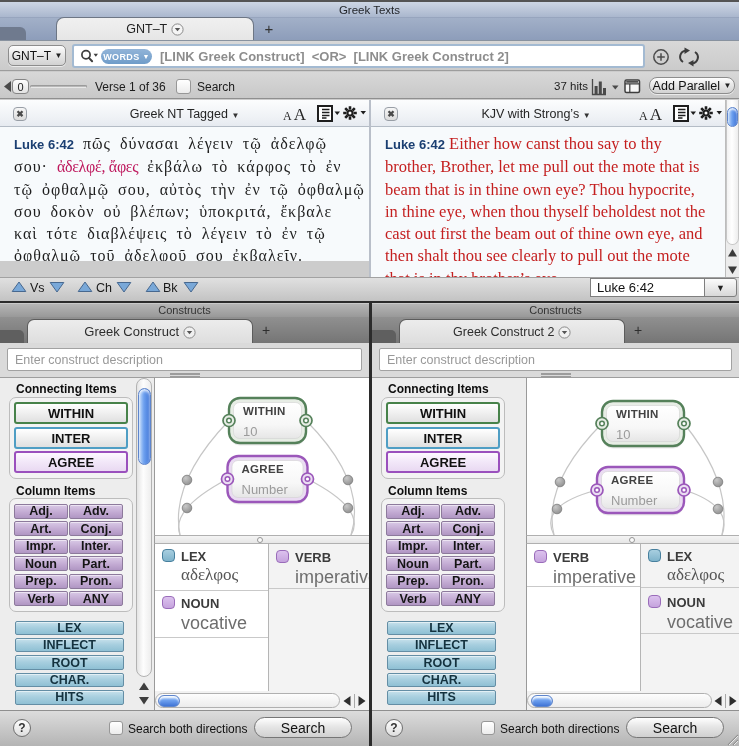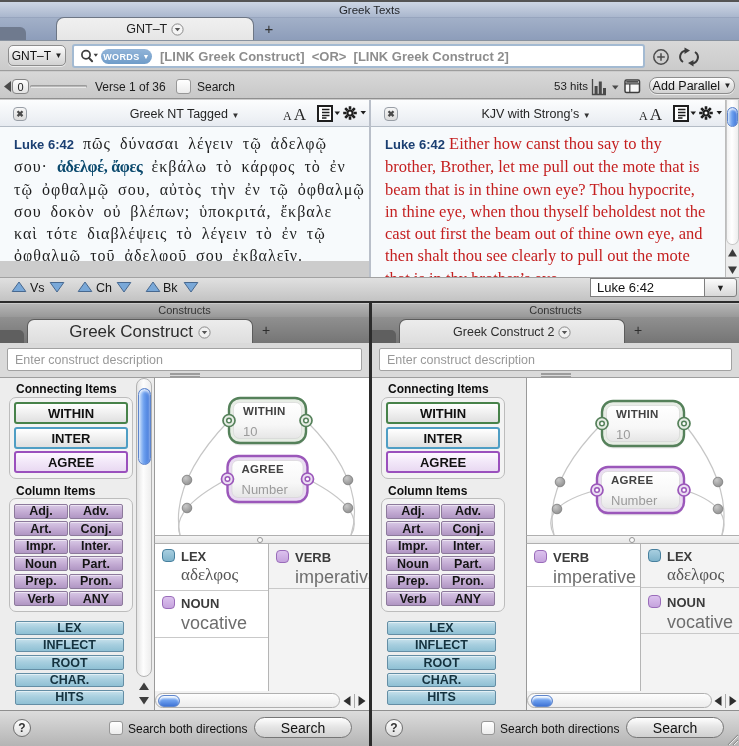--- a/index.html
+++ b/index.html
@@ -50,21 +50,21 @@
   </svg>
 <div class="abs" style="left:0;top:72px;width:739px;height:27px;background:linear-gradient(#d8d8d8,#c8c8c8);border-bottom:1px solid #8f8f8f"></div>
 <svg class="abs" style="left:3px;top:80px" width="10" height="13" viewBox="0 0 10 13">
     <path d="M8 1L1 6.5L8 12z" fill="#4a4a4a"></path>
   </svg>
 <div class="abs" style="left:12px;top:79px;width:17px;height:15px;background:linear-gradient(#fdfdfd,#e3e3e3);border:1px solid #858585;border-radius:4px;font-size:11px;color:#222;display:flex;align-items:center;justify-content:center">0</div>
 <div class="abs" style="left:30px;top:85px;width:57px;height:3px;background:linear-gradient(#a9a9a9,#c6c6c6);border-radius:2px;border:1px solid #9b9b9b;border-bottom-color:#e8e8e8"></div>
 <div class="abs" style="left:95px;top:80px;font-size:12px;color:#1c1c1c">Verse 1 of 36</div>
 <div class="abs" style="left:176px;top:79px;width:15px;height:15px;background:linear-gradient(#fff,#ececec);border:1px solid #979797;border-radius:3px"></div>
 <div class="abs" style="left:197px;top:80px;font-size:12px;color:#1c1c1c">Search</div>
-<div class="abs" style="left:554px;top:80px;font-size:11.5px;color:#1c1c1c">53 hits</div>
+<div class="abs" style="left:554px;top:80px;font-size:11.5px;color:#1c1c1c">37 hits</div>
 <svg class="abs" style="left:591px;top:78px" width="29" height="18" viewBox="0 0 29 18">
     <path d="M1.5 1v15.5H15" fill="none" stroke="#4a4a4a" stroke-width="1.3"></path>
     <rect x="3.6" y="8" width="3" height="8.5" fill="#4a4a4a"></rect>
     <rect x="7.8" y="3.5" width="3" height="13" fill="#4a4a4a"></rect>
     <rect x="12" y="10" width="3" height="6.5" fill="#4a4a4a"></rect>
     <path d="M21 7.5h6.5l-3.25 4z" fill="#4a4a4a"></path>
   </svg>
 <svg class="abs" style="left:624px;top:79px" width="17" height="15" viewBox="0 0 17 15">
     <rect x="1" y="1" width="14.5" height="12.5" rx="1.5" fill="#f6f6f6" stroke="#3e3e3e" stroke-width="1.5"></rect>
     <path d="M1 4.8h14.5M5.8 4.8V13.5" stroke="#3e3e3e" stroke-width="1.2"></path>
@@ -107,21 +107,21 @@
         <path d="M9 2.2v3.2M9 12.6v3.2M2.2 9h3.2M12.6 9h3.2M4.2 4.2l2.3 2.3M11.5 11.5l2.3 2.3M13.8 4.2l-2.3 2.3M6.5 11.5l-2.3 2.3"></path>
       </g>
       <circle cx="9" cy="9" r="1.5" fill="#ffffff"></circle>
       <path d="M19.5 7h5.5l-2.75 3.6z"></path>
     </g>
   </svg>
 
 <div class="abs" style="left:0;top:127px;width:369px;height:134px;background:#f7fafc;overflow:hidden">
 <div class="serif" style="position:absolute;left:14px;top:6px;font-size:16px;line-height:22.25px;color:#1e1e1e;letter-spacing:1px;word-spacing:4px;white-space:nowrap">
 <div><span style="font-family:'Liberation Sans';font-weight:bold;font-size:13px;color:#1b3f72;letter-spacing:0;word-spacing:0">Luke 6:42</span> πῶς δύνασαι λέγειν τῷ ἀδελφῷ</div>
-<div>σου· <span style="color:#0c4a6e;font-weight:bold;letter-spacing:-0.3px;word-spacing:0px">ἀδελφέ, ἄφες</span> ἐκβάλω τὸ κάρφος τὸ ἐν</div>
+<div>σου· <span style="color:#be185d;font-weight:normal;letter-spacing:-0.3px;word-spacing:0px">ἀδελφέ, ἄφες</span> ἐκβάλω τὸ κάρφος τὸ ἐν</div>
 <div>τῷ ὀφθαλμῷ σου, αὐτὸς τὴν ἐν τῷ ὀφθαλμῷ</div>
 <div>σου δοκὸν οὐ βλέπων; ὑποκριτά, ἔκβαλε</div>
 <div>καὶ τότε διαβλέψεις τὸ λέγειν τὸ ἐν τῷ</div>
 <div>ὀφθαλμῷ τοῦ ἀδελφοῦ σου ἐκβαλεῖν.</div>
 </div>
   </div>
 <div class="abs" style="left:369px;top:100px;width:2px;height:177px;background:#b9bfc9"></div>
 <div class="abs" style="left:371px;top:127px;width:375px;height:150px;background:#f7fafc;overflow:hidden">
 <div class="serif" style="position:absolute;left:14px;top:6px;font-size:16.5px;line-height:22.25px;color:#c41f1f;white-space:nowrap">
 <div><span style="font-family:'Liberation Sans';font-weight:bold;font-size:13px;color:#1b3f72">Luke 6:42</span> Either how canst thou say to thy</div>
@@ -167,21 +167,21 @@
   </svg>
 <div class="abs" style="left:590px;top:278px;width:115px;height:19px;background:#fff;border:1px solid #7f7f7f;font-size:13px;color:#111;display:flex;align-items:center;padding-left:6px">Luke 6:42</div>
 <div class="abs" style="left:704px;top:278px;width:33px;height:19px;background:linear-gradient(#fbfbfb,#d8d8d8);border:1px solid #7f7f7f;border-radius:0 3px 3px 0;display:flex;align-items:center;justify-content:center">
     <span style="font-size:9px;color:#222">▼</span>
   </div>
 
 <div class="abs" style="left:0px;top:303px;width:369px;height:14px;background:linear-gradient(#b5b5b5,#999999);border-top:1px solid #c9c9c9"></div>
 <div class="abs" style="left:0px;top:303.5px;width:369px;text-align:center;font-size:11px;color:#333">Constructs</div>
 <div class="abs" style="left:0px;top:317px;width:369px;height:26px;background:linear-gradient(#909090,#757575)"></div>
 <div class="abs" style="left:0px;top:330px;width:24px;height:13px;background:#5f5f5f;border-radius:0 5px 0 0"></div>
-<div class="abs ctab" style="left:27px;top:319px;width:226px;height:24px;display:flex;align-items:center;justify-content:center;font-size:17px">Greek Construct&nbsp;<svg width="13" height="13" viewBox="0 0 13 13" style="margin-top:1px">
+<div class="abs ctab" style="left:27px;top:319px;width:226px;height:24px;display:flex;align-items:center;justify-content:center;font-size:13px">Greek Construct&nbsp;<svg width="13" height="13" viewBox="0 0 13 13" style="margin-top:1px">
       <circle cx="6.5" cy="6.5" r="5.6" fill="#f0f0f0" stroke="#8a8a8a"></circle>
       <path d="M3.8 5l2.7 3.2L9.2 5z" fill="#555"></path>
     </svg></div>
 <div class="abs" style="left:259px;top:322px;width:14px;height:17px;color:#2e2e2e;font-size:14px;text-align:center">+</div>
 <div class="abs" style="left:0px;top:343px;width:369px;height:35px;background:#dadada;border-bottom:1px solid #9e9e9e"></div>
 <div class="abs" style="left:7px;top:348px;width:355px;height:23px;background:#fff;border:1px solid #a2a2a2;border-radius:2px;display:flex;align-items:center;padding-left:7px;font-size:12.5px;color:#999">Enter construct description</div>
 <div class="abs" style="left:169.5px;top:373px;width:30px;height:1.5px;background:#9c9c9c"></div>
 <div class="abs" style="left:169.5px;top:376px;width:30px;height:1.5px;background:#9c9c9c"></div>
 <div class="abs" style="left:0px;top:378px;width:154px;height:332px;background:#ededed"></div>
 <div class="abs" style="left:16px;top:382px;font-size:12px;font-weight:bold;color:#0d0d0d">Connecting Items</div>

